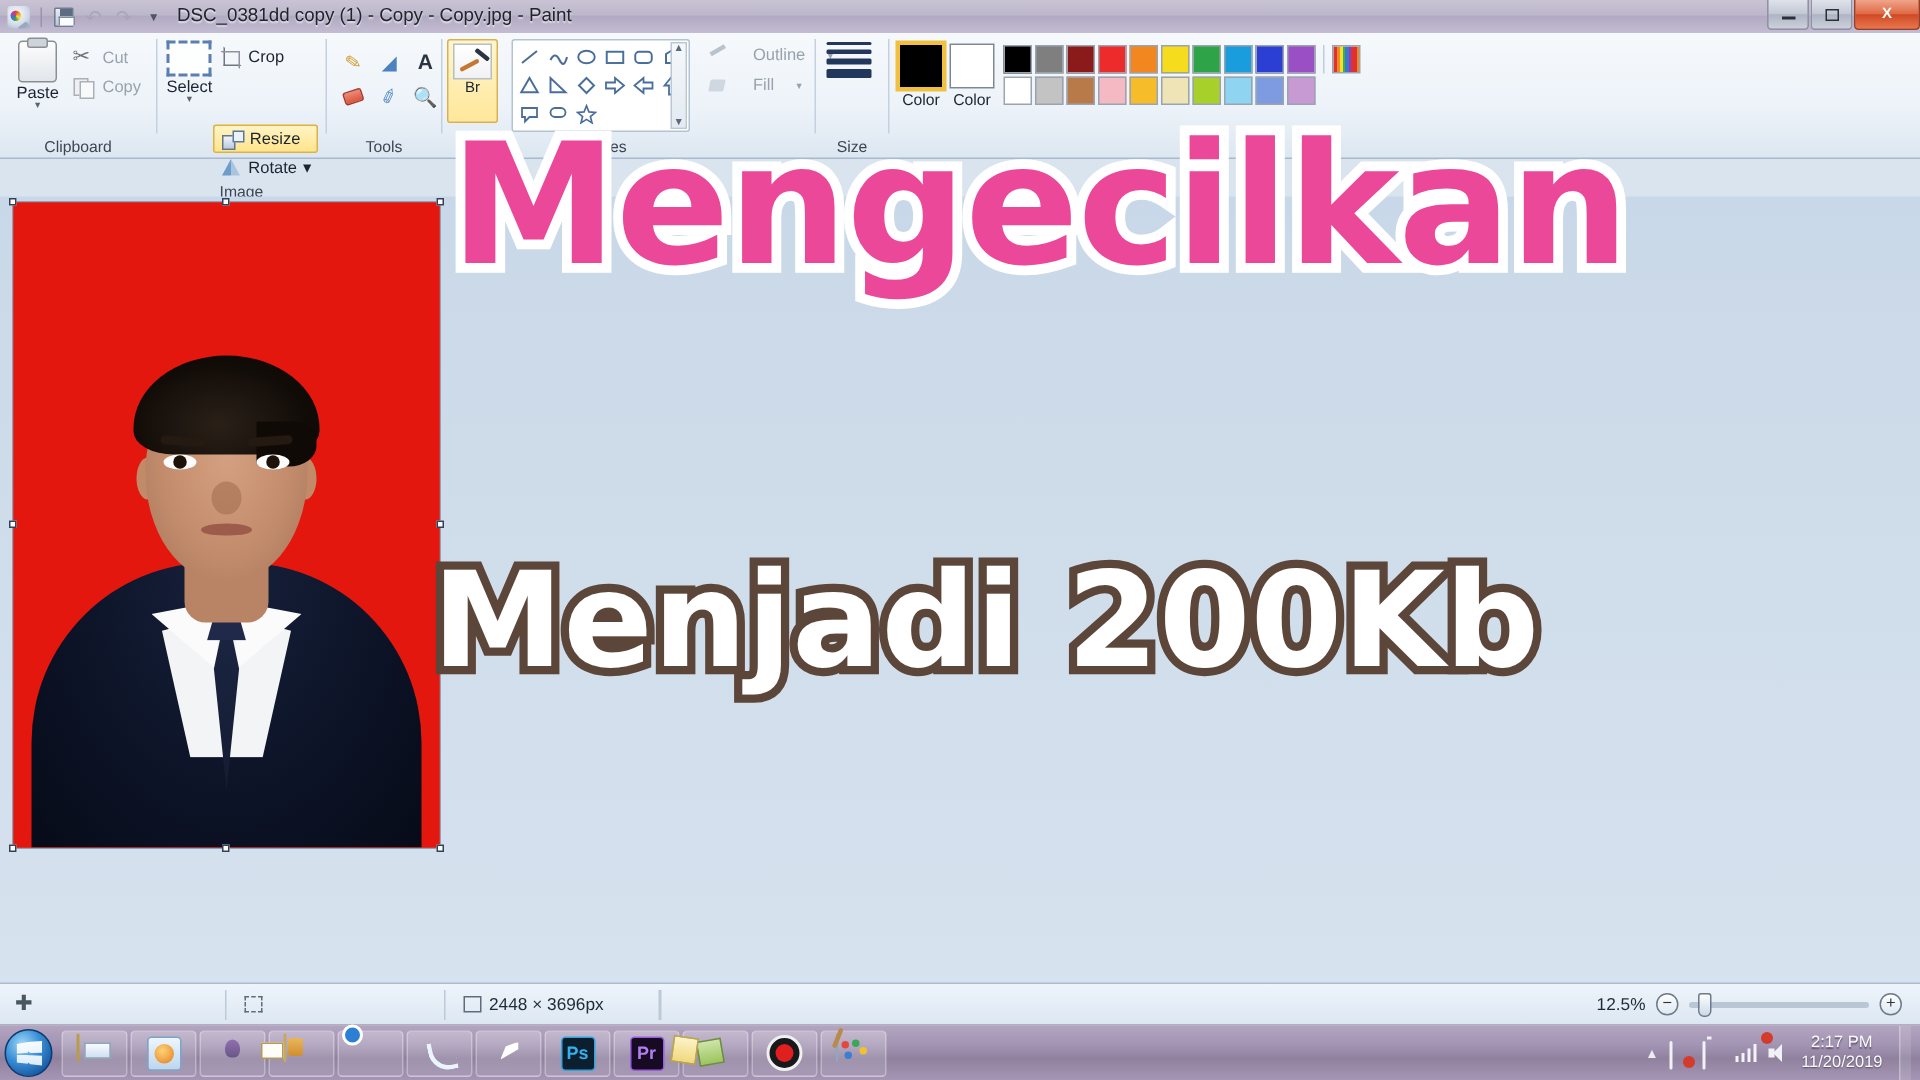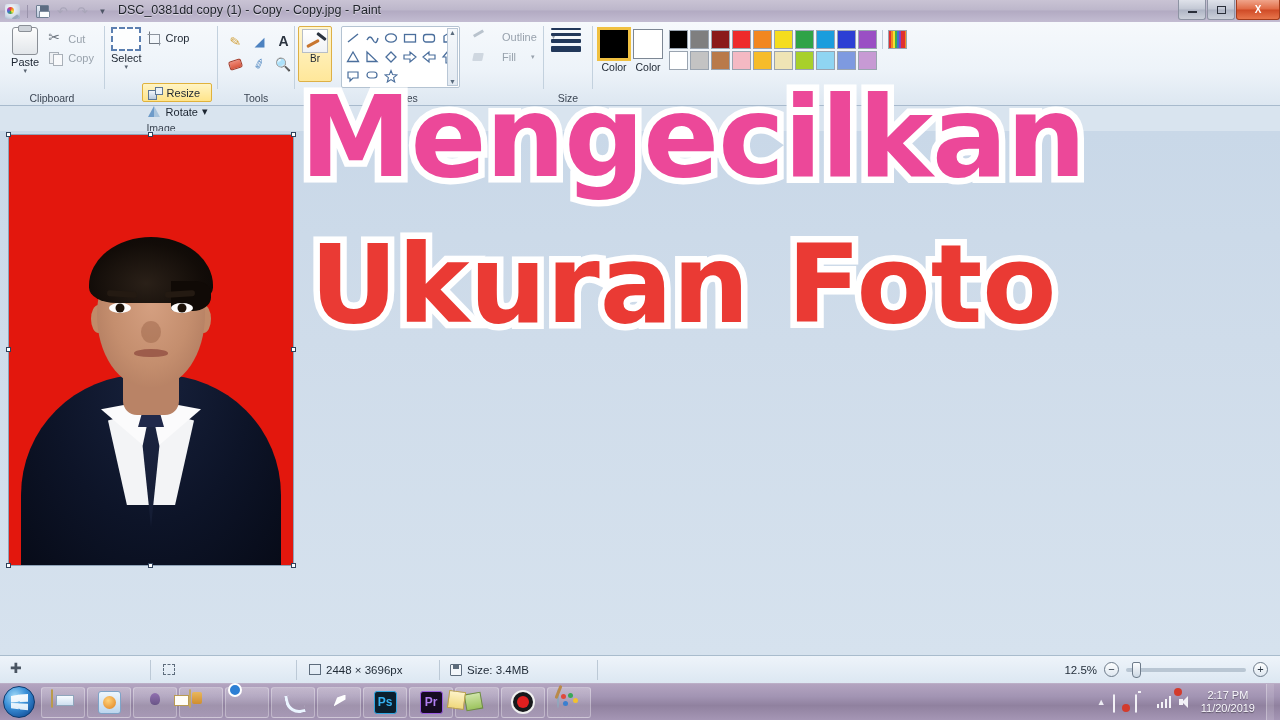--- a/index.html
+++ b/index.html
@@ -945,40 +945,36 @@
     <div class="sb-cell" style="width:145px">
       <span class="sb-ico selsize-ico"></span>
       <span></span>
     </div>
     <div class="sb-div"></div>
     <div class="sb-cell" style="width:142px">
       <span class="sb-ico imgsize-ico"></span>
       <span>2448 × 3696px</span>
     </div>
     <div class="sb-div"></div>
-    <div class="sb-cell" style="width:157px">
-      <span class="sb-ico disk-ico"></span>
-      <span>Size: 3.4MB</span>
-    </div>
     <div class="sb-div"></div>
 
     <div class="zoom-wrap">
       <span class="zoom-pct">12.5%</span>
       <span class="zbtn">−</span>
       <span class="ztrack">
           <span class="zthumb"></span>
         </span>
       <span class="zbtn">+</span>
     </div>
   </div>
 </div>
 
 <div class="overlay">
   <div class="ov-line ov1">Mengecilkan</div>
-  <div class="ov-line ov2">Ukuran Foto</div>
+  <div class="ov-line ov3">Menjadi 200Kb</div>
 </div>
 
 <div id="taskbar">
   <div class="start-orb"></div>
   <div class="tb-items">
     <div class="tb-btn">
         <span class="tb-ico"><span class="ico-explorer"></span></span>
       </div>
     <div class="tb-btn">
         <span class="tb-ico">

